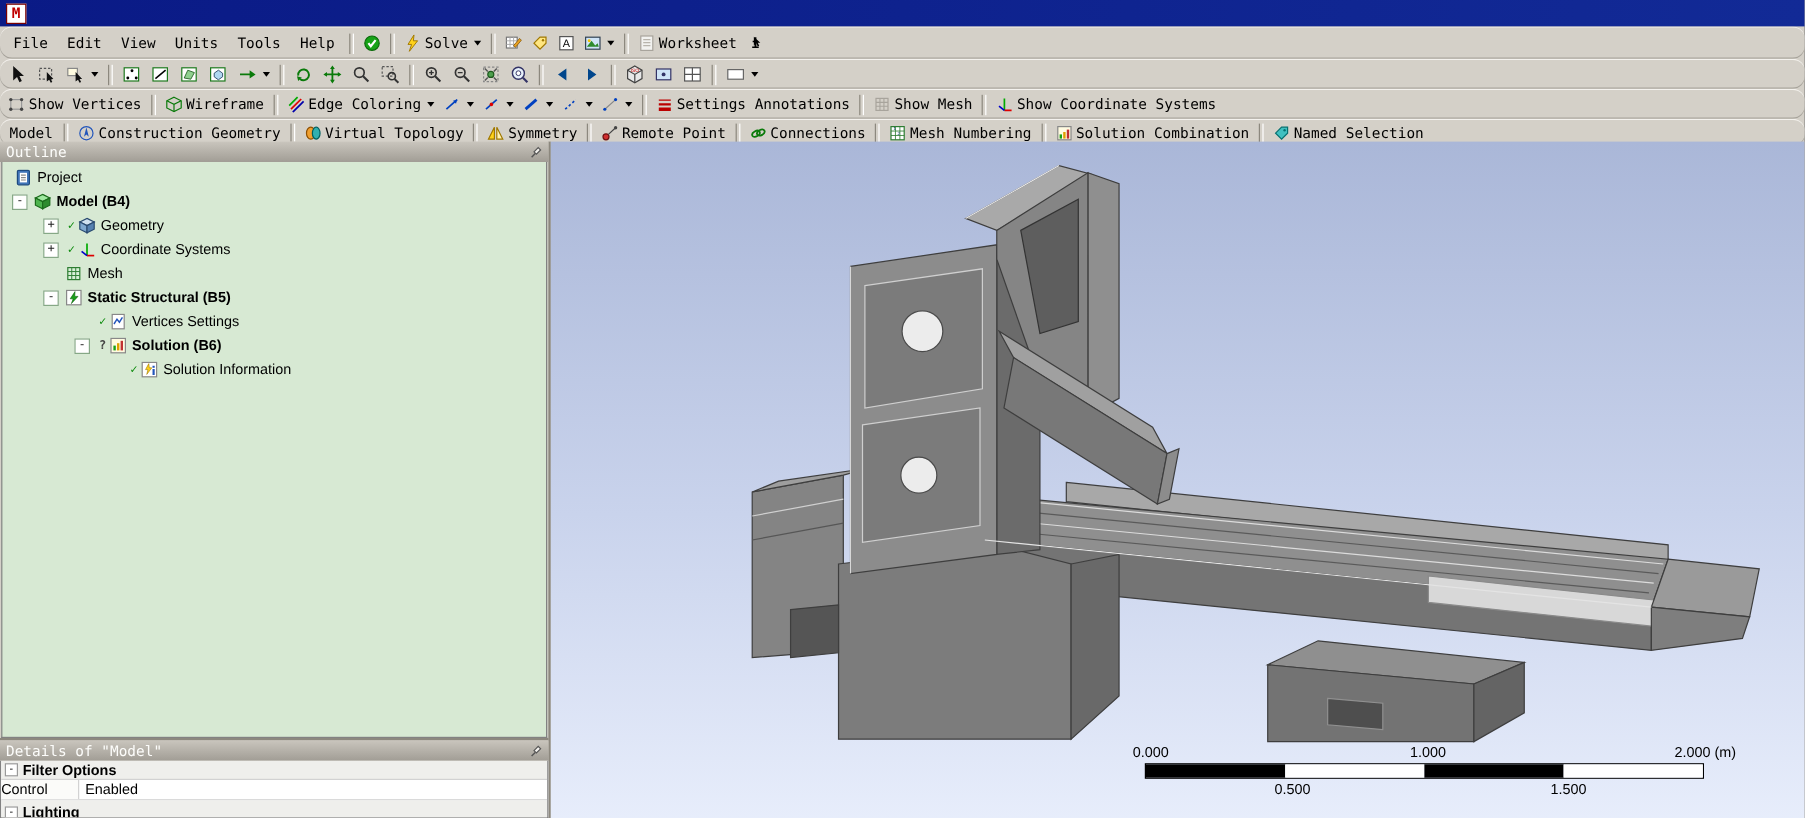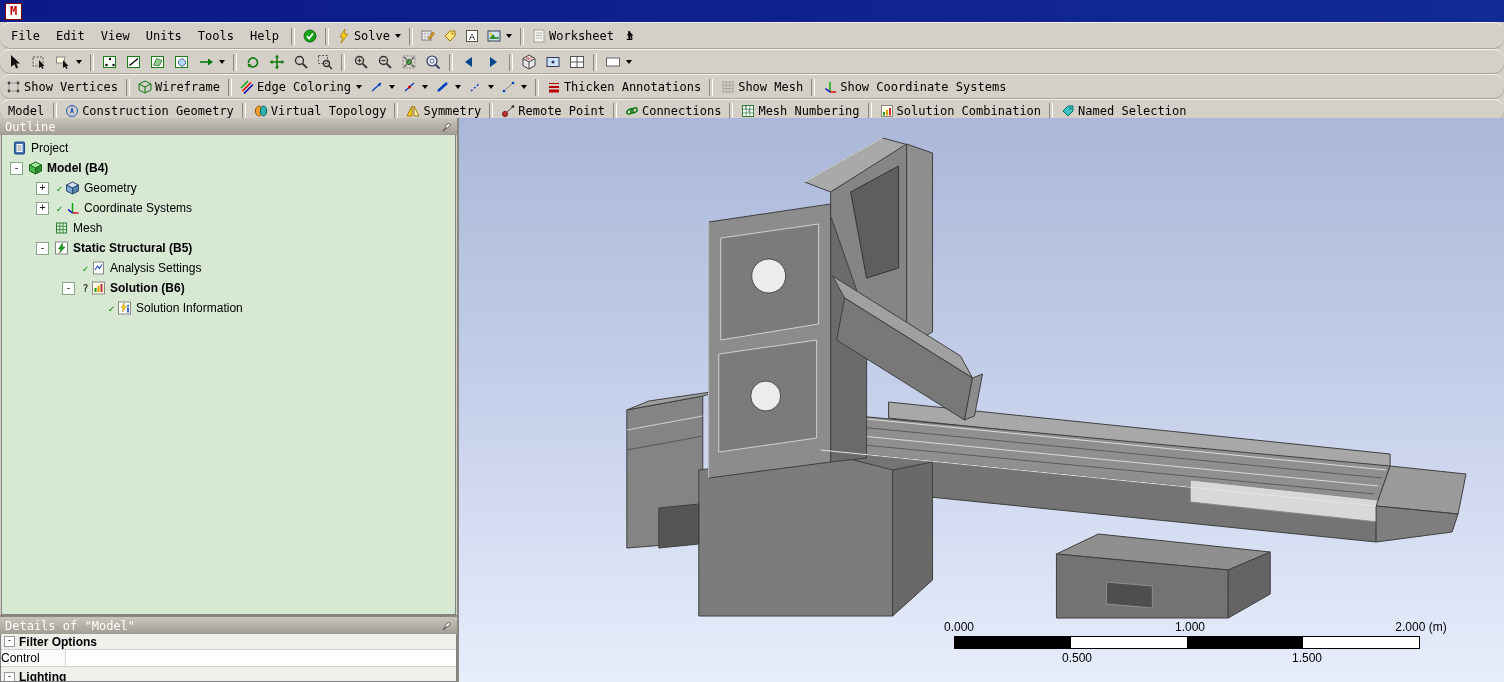--- a/index.html
+++ b/index.html
@@ -349,21 +349,21 @@
         </svg>
         <span class="dd"></span>
       </button>
     <i class="sep"></i>
     <button class="tbtn">
       <svg class="i14" viewBox="0 0 14 14">
           <path d="M2,3.5 H12" stroke="#b00" stroke-width="1"></path>
           <path d="M2,7 H12" stroke="#b00" stroke-width="2"></path>
           <path d="M2,11 H12" stroke="#b00" stroke-width="3"></path>
         </svg>
-      <span class="lbl">Thicken Annotations</span>
+      <span class="lbl">Settings Annotations</span>
     </button>
     <i class="sep"></i>
     <button class="tbtn grayed">
       <svg class="i14" viewBox="0 0 14 14">
           <rect x="2" y="2" width="10" height="10" fill="none" stroke="#a8a49c"></rect>
           <path d="M5.3,2 V12 M8.6,2 V12 M2,5.3 H12 M2,8.6 H12" stroke="#a8a49c" stroke-width="0.9"></path>
         </svg>
       <span class="lbl">Show Mesh</span>
     </button>
     <i class="sep"></i>
@@ -524,21 +524,21 @@
           <span class="tlabel">Static Structural (B5)</span>
         </div>
 
         <div class="trow" style="padding-left:60px;">
           <span class="exp hidden">+</span>
           <span class="status check">✓</span>
           <svg class="ti" viewBox="0 0 14 14">
               <rect x="2" y="1" width="10" height="12" fill="#fff" stroke="#888"></rect>
               <path d="M3.5,9 L6,5 L8,7.5 L10.5,3.5" stroke="#2255bb" fill="none" stroke-width="1.2"></path>
             </svg>
-          <span class="tlabel">Analysis Settings</span>
+          <span class="tlabel">Vertices Settings</span>
         </div>
 
         <div class="trow bold" style="padding-left:60px;">
           <span class="exp">-</span>
           <span class="status q">?</span>
           <svg class="ti" viewBox="0 0 14 14">
               <rect x="1" y="1" width="12" height="12" fill="#fffbe0" stroke="#888"></rect>
               <rect x="3" y="7" width="2" height="4" fill="#18a018"></rect>
               <rect x="6" y="5" width="2" height="6" fill="#e0a000"></rect>
               <rect x="9" y="3" width="2" height="8" fill="#c03030"></rect>
@@ -567,20 +567,21 @@
               <line x1="1" y1="10" x2="4" y2="7" stroke="#555" stroke-width="1.2"></line>
             </svg>
         </div>
         <div class="dbody">
           <div class="dgroup">
             <span class="dexp">-</span>
             <span>Filter Options</span>
           </div>
           <div class="dprop">
             <span class="dlabel">Control</span>
+            <span class="dvalue">Enabled</span>
           </div>
           <div class="dgroup" style="height:20px;">
             <span class="dexp">-</span>
             <span>Lighting</span>
           </div>
         </div>
       </div>
     </div>
 
     <div class="viewport">

